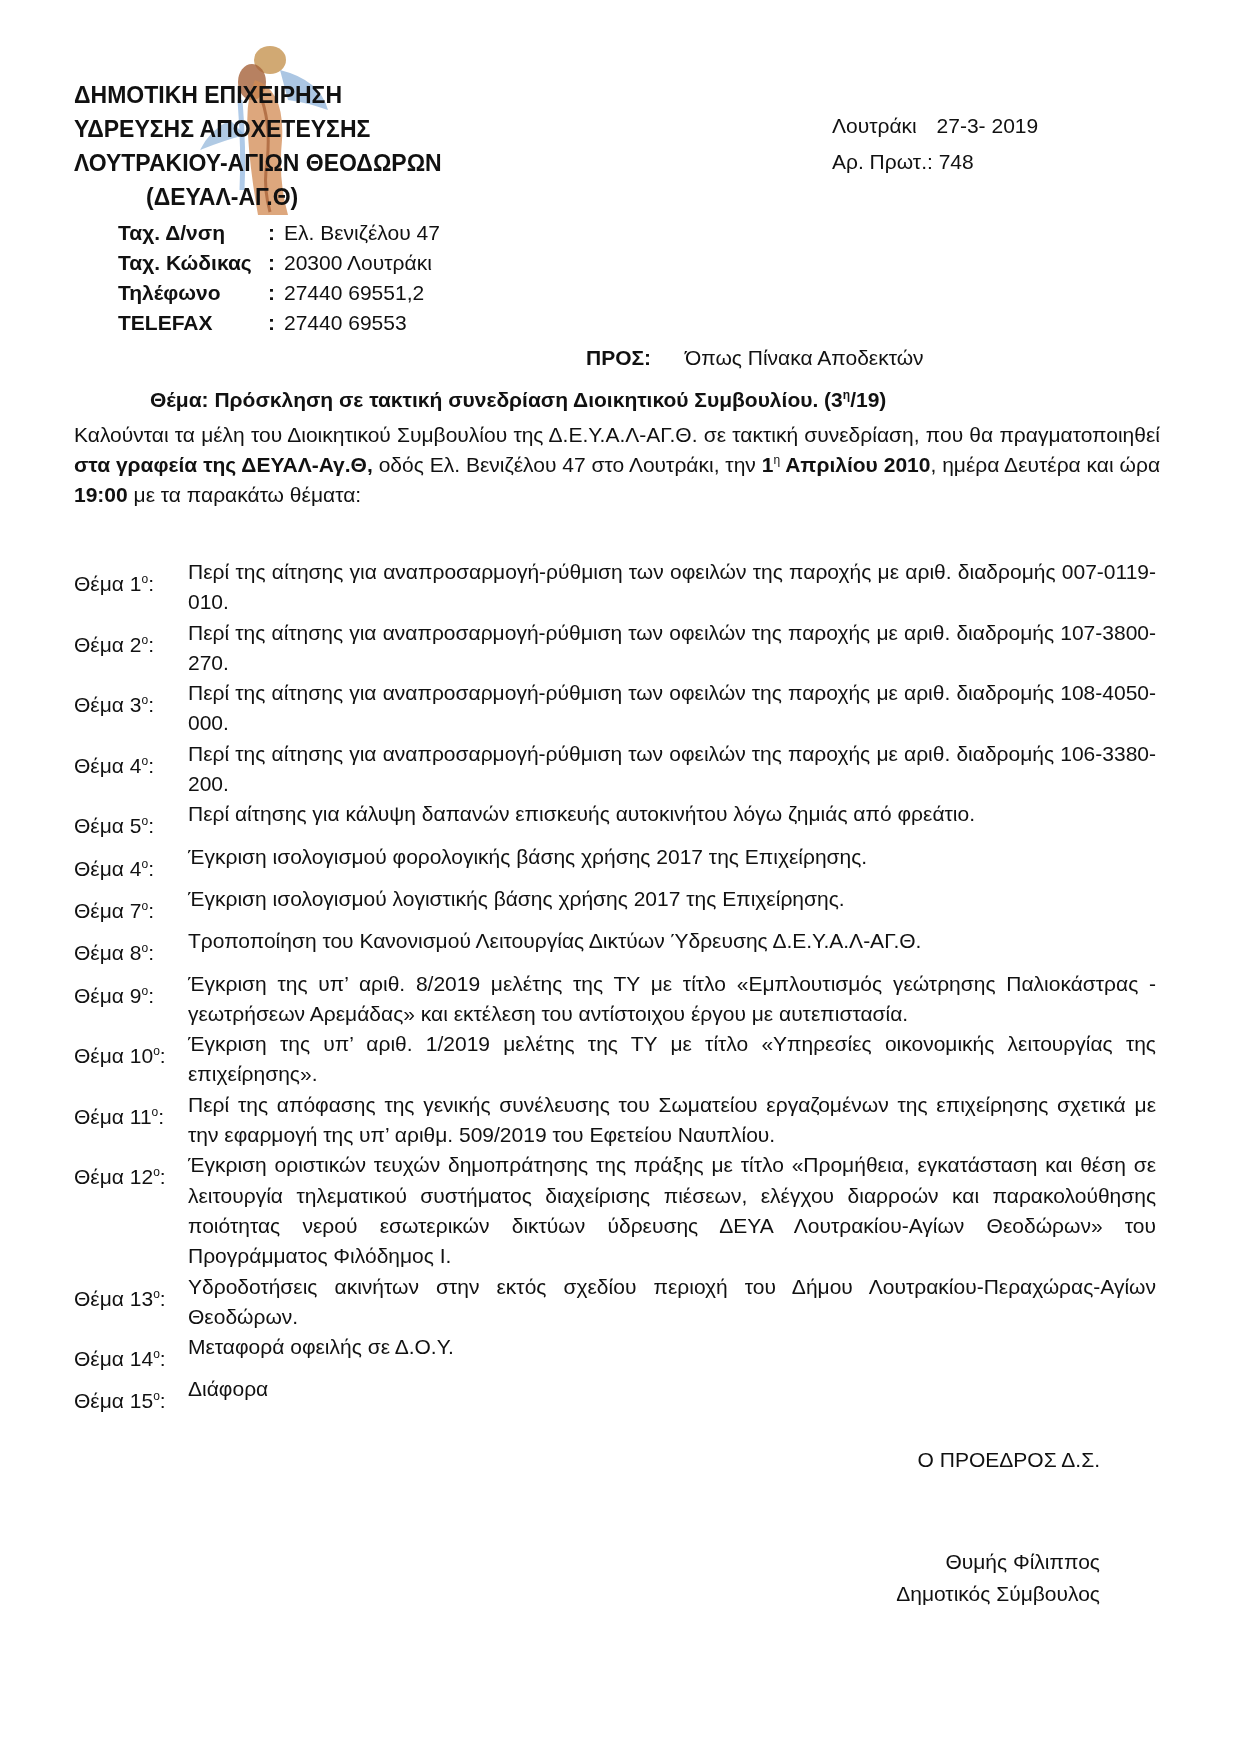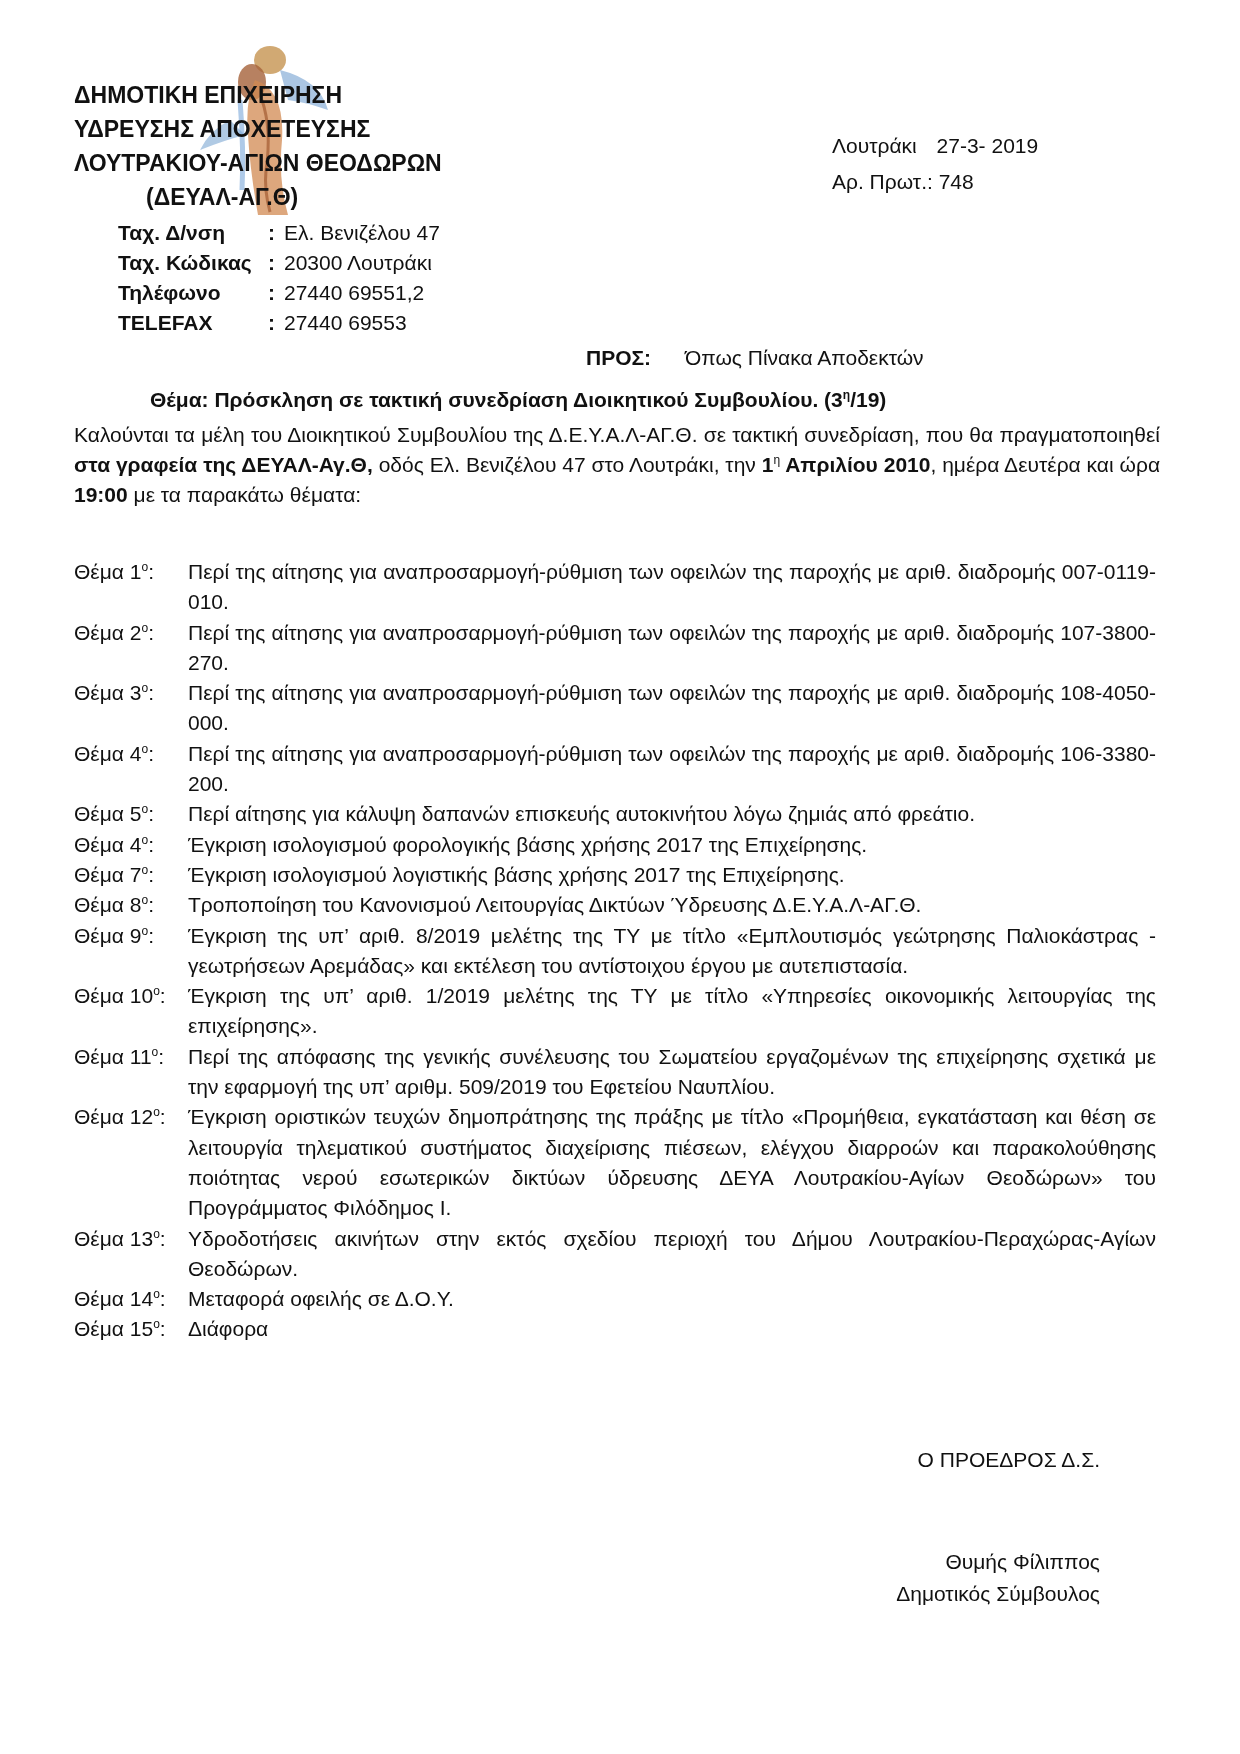--- a/index.html
+++ b/index.html
@@ -9,30 +9,30 @@
       color: #111; font-size: 21px;
     }
     .abs { position: absolute; }
     .logo { left: 200px; top: 40px; width: 130px; height: 180px; }
     .org { left: 74px; top: 78px; font-weight: bold; font-size: 23px; line-height: 34px; }
     .org .l4 { padding-left: 72px; }
     .contact { left: 74px; top: 218px; font-size: 21px; line-height: 30px; margin-left: 44px; }
     .contact .row { display: flex; }
     .contact .lbl { font-weight: bold; width: 150px; }
     .contact .sep { width: 16px; font-weight: bold; }
-    .dateblk { left: 832px; top: 128px; font-size: 21px; line-height: 36px; }
+    .dateblk { left: 832px; top: 108px; font-size: 21px; line-height: 36px; }
     .dateblk .gap { display: inline-block; width: 14px; }
     .pros { left: 586px; top: 346px; font-size: 21px; }
     .pros b { margin-right: 28px; }
     .subject { left: 150px; top: 388px; font-weight: bold; font-size: 21px; }
     .subject sup, .intro sup, .topic sup { font-size: 12px; line-height: 0; }
     .intro { left: 74px; top: 420px; width: 1086px; font-size: 21px; line-height: 30px; text-align: justify; }
     .topics { left: 74px; top: 557px; width: 1086px; font-size: 21px; line-height: 30.3px; }
     .topic { display: flex; }
-    .topic .num { width: 114px; flex: none; white-space: nowrap; }
+    .topic .num { width: 114px; flex: none; white-space: nowrap; margin-top: 12px; }
     .topic .txt { flex: 1; text-align: justify; padding-right: 4px; }
     .sig { left: 760px; width: 340px; text-align: right; font-size: 21px; }
     .sig1 { top: 1448px; }
     .sig2 { top: 1546px; line-height: 32px; }
   </style>
 </head>
 <body>
 
 <div class="abs logo">
   <svg width="130" height="180" viewBox="0 0 130 180">

